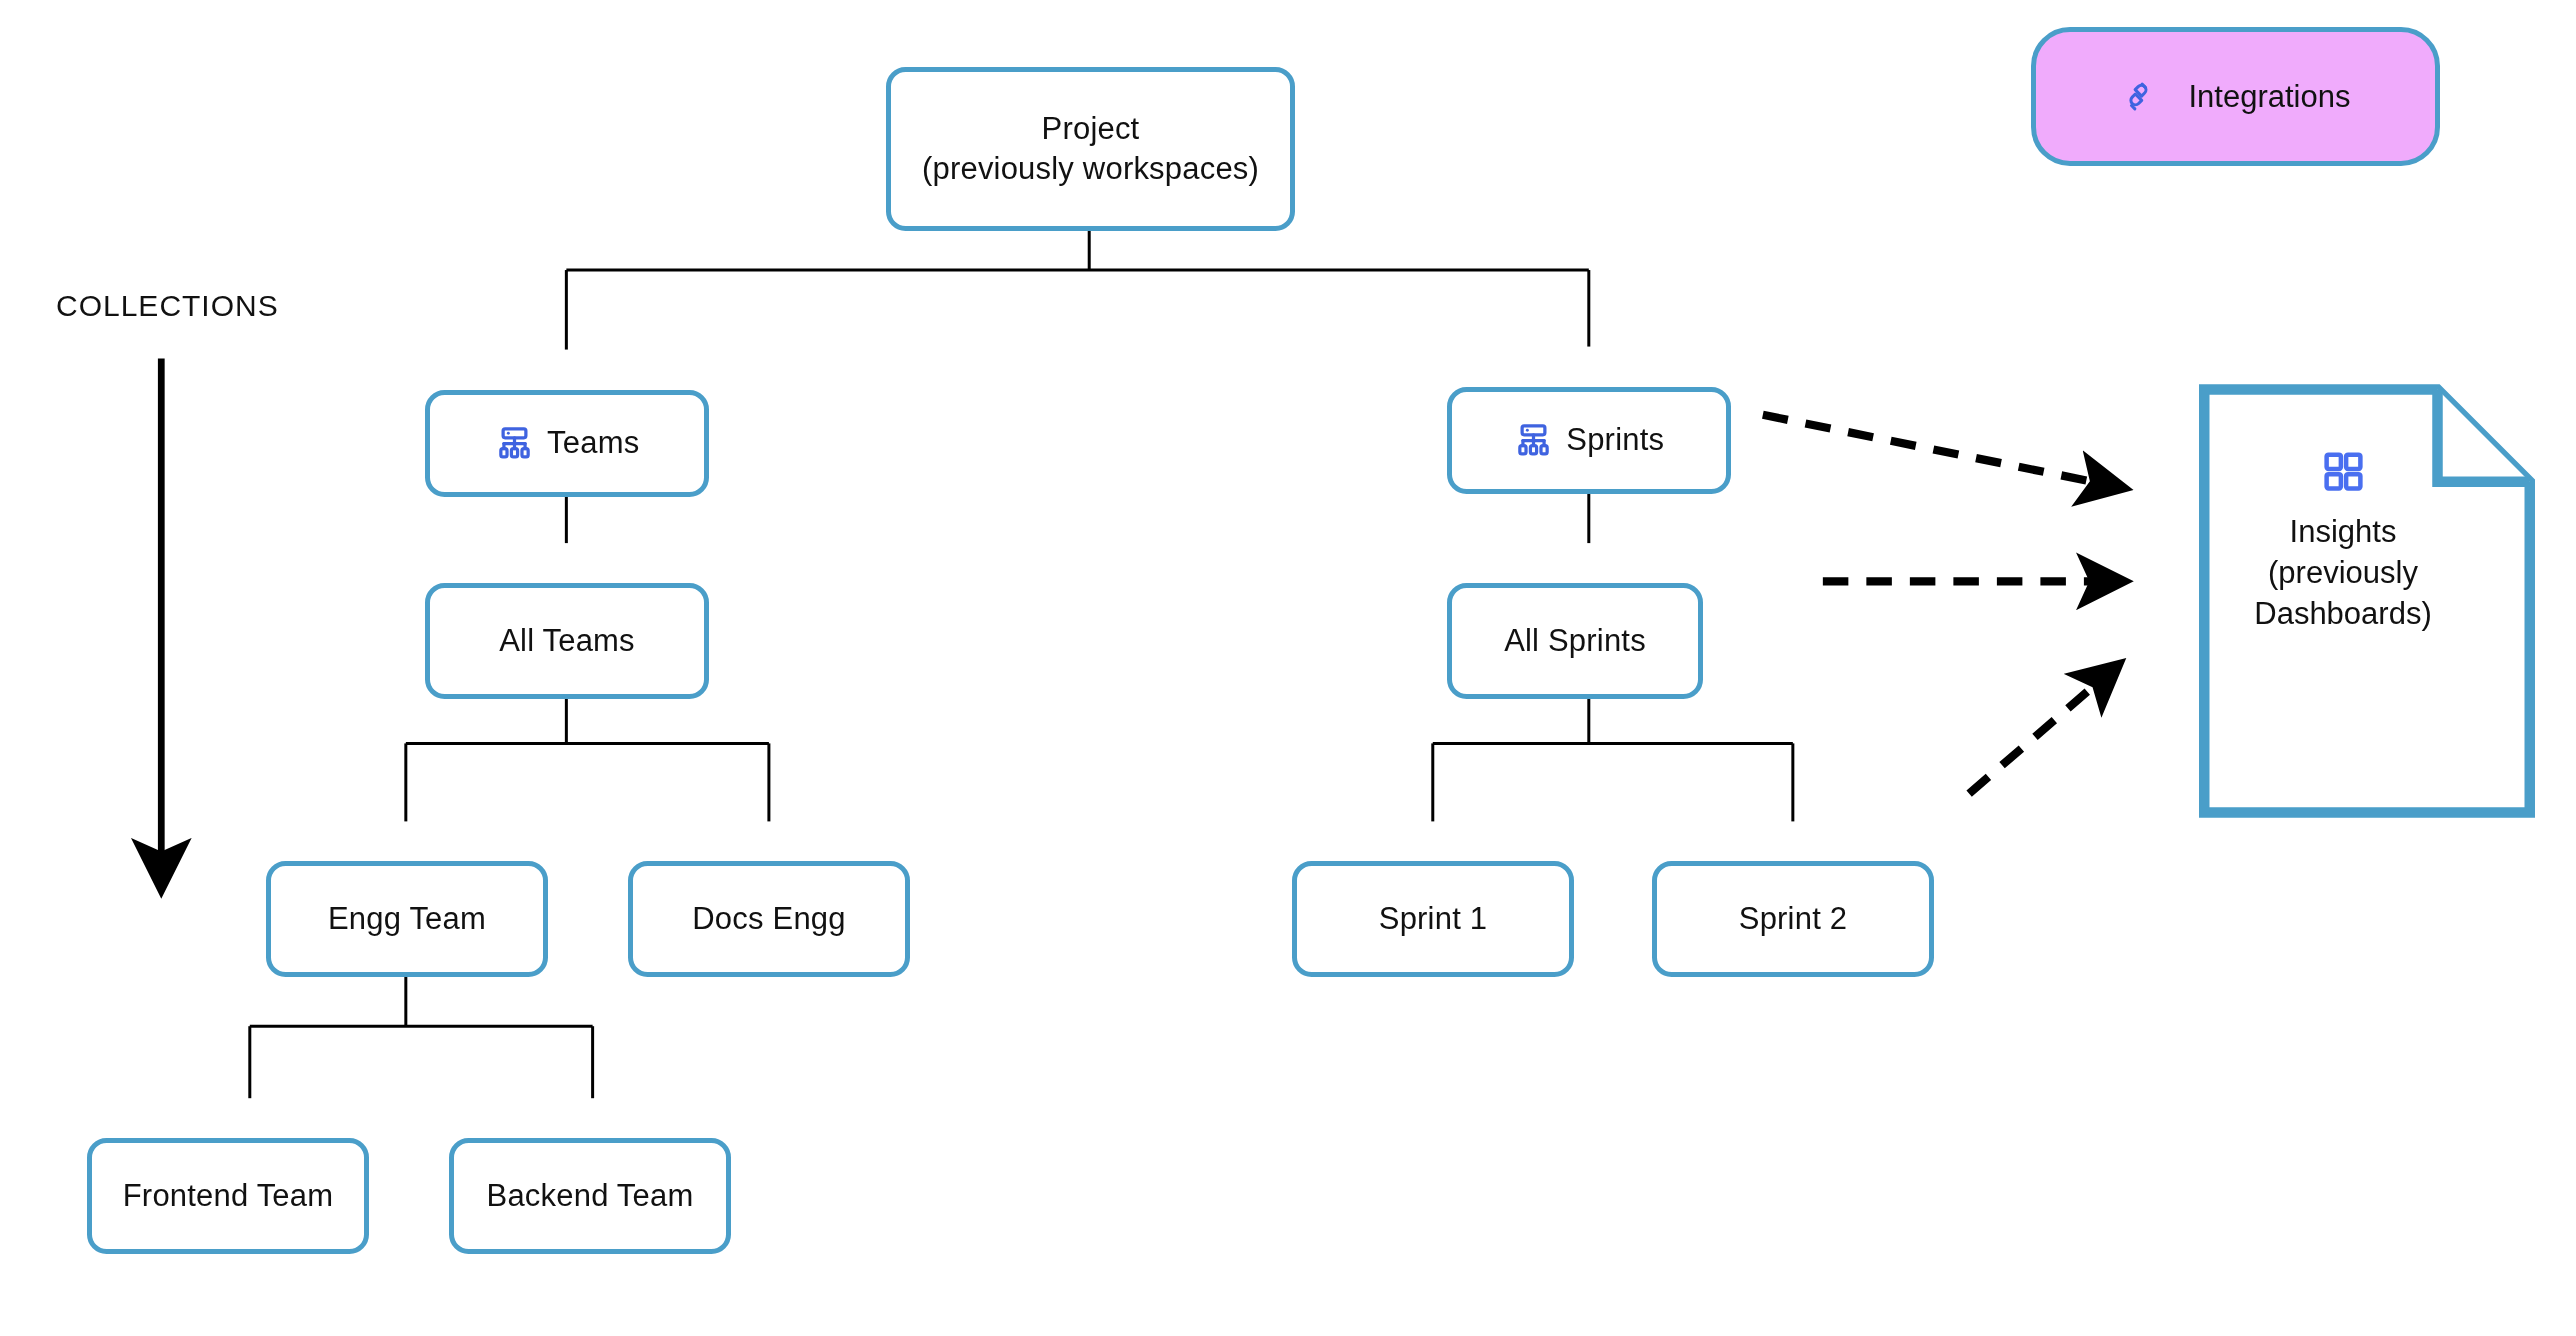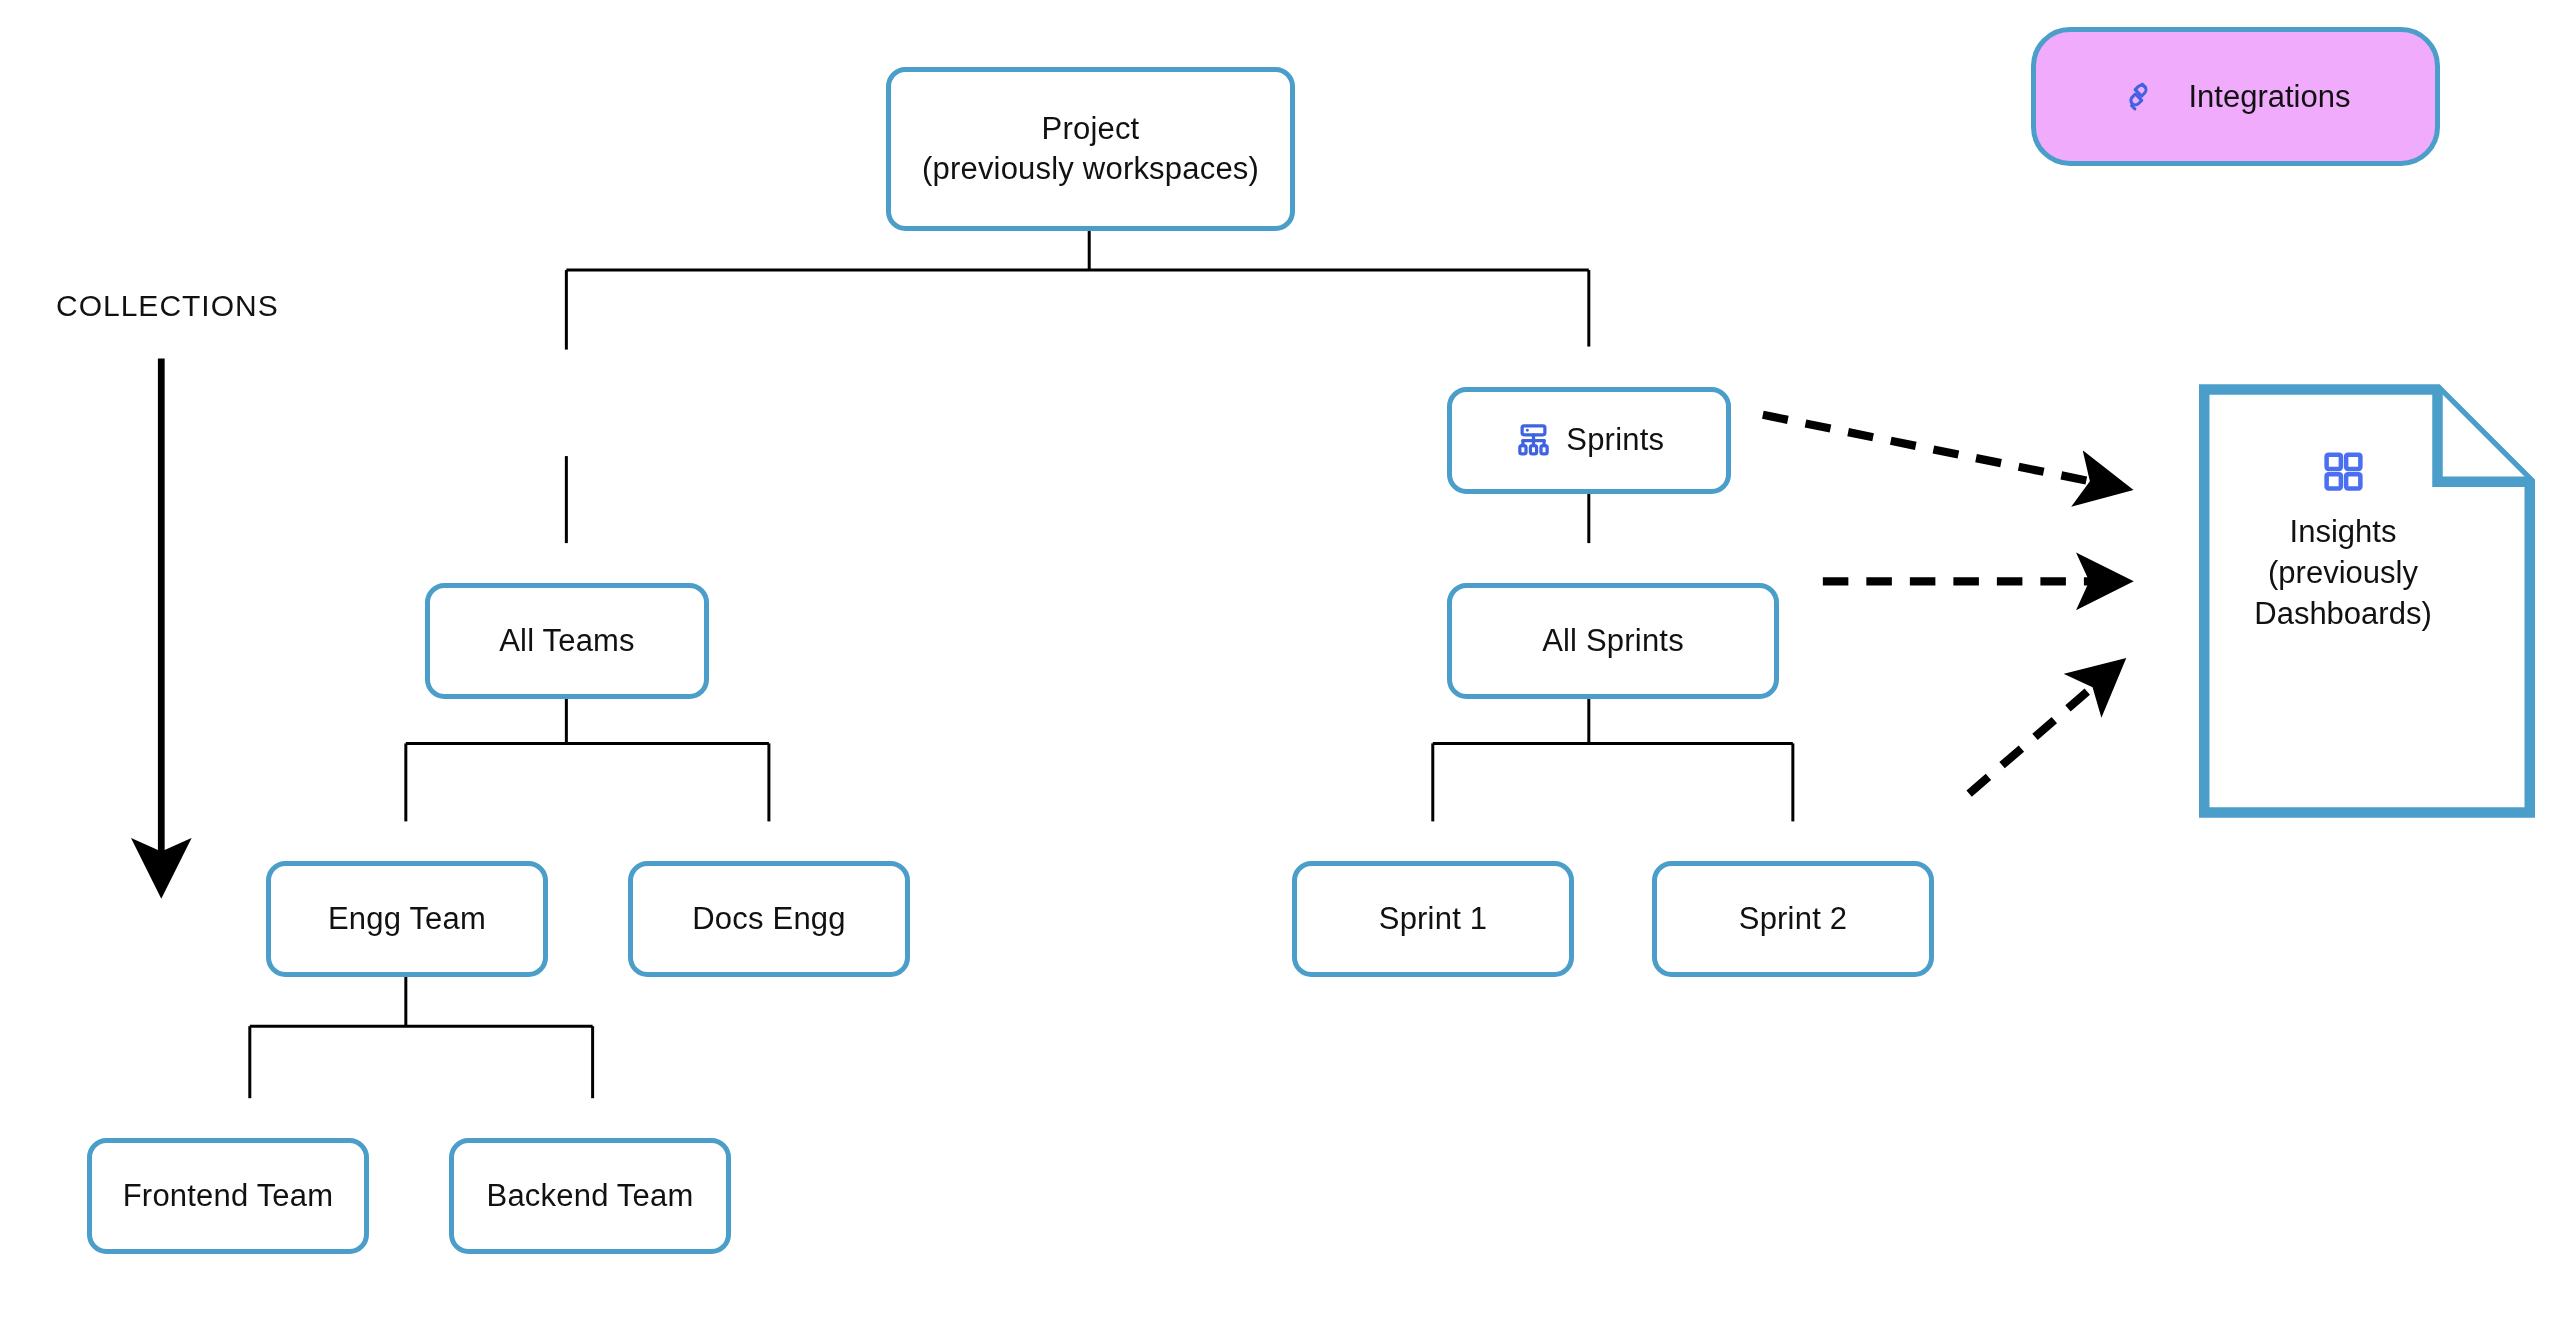--- a/index.html
+++ b/index.html
@@ -168,20 +168,37 @@
       <svg width="35" height="35" viewBox="0 0 24 24" fill="none" stroke="#3f63e0" stroke-width="2.1" stroke-linecap="round" stroke-linejoin="round">
         <path d="M14.5 3.5 L16.8 5.8"></path>
         <path d="M7.2 18.2 L9.5 20.5"></path>
         <path d="M16.2 9.6 a3.1 3.1 0 1 0 -4.4 -4.4 l-2.1 2.1 4.4 4.4 z"></path>
         <path d="M12.1 16.8 a3.1 3.1 0 1 1 -4.4 -4.4 l2.1 -2.1 4.4 4.4 z"></path>
       </svg>
     </span>
     <span>Integrations</span>
   </div>
 
+  <div class="node with-icon" style="left:425px; top:350px; width:284px; height:107px;">
+    <span class="icon">
+      <svg width="39" height="39" viewBox="0 0 24 24" fill="none" stroke="#3f63e0" stroke-width="2" stroke-linecap="round" stroke-linejoin="round">
+        <rect x="5" y="3" width="14" height="5.5" rx="1.2"></rect>
+        <circle cx="8.2" cy="5.7" r="0.9" fill="#3f63e0" stroke="none"></circle>
+        <path d="M12 8.5 L12 12"></path>
+        <path d="M5.5 12 L18.5 12"></path>
+        <path d="M5.5 12 L5.5 15.2"></path>
+        <path d="M12 12 L12 15.2"></path>
+        <path d="M18.5 12 L18.5 15.2"></path>
+        <rect x="3.6" y="15.2" width="3.8" height="5" rx="1.2"></rect>
+        <rect x="10.1" y="15.2" width="3.8" height="5" rx="1.2"></rect>
+        <rect x="16.6" y="15.2" width="3.8" height="5" rx="1.2"></rect>
+      </svg>
+    </span>
+    <span>Teams</span>
+  </div>
 
   <div class="node with-icon" style="left:1447px; top:347px; width:284px; height:107px;">
     <span class="icon">
       <svg width="39" height="39" viewBox="0 0 24 24" fill="none" stroke="#3f63e0" stroke-width="2" stroke-linecap="round" stroke-linejoin="round">
         <rect x="5" y="3" width="14" height="5.5" rx="1.2"></rect>
         <circle cx="8.2" cy="5.7" r="0.9" fill="#3f63e0" stroke="none"></circle>
         <path d="M12 8.5 L12 12"></path>
         <path d="M5.5 12 L18.5 12"></path>
         <path d="M5.5 12 L5.5 15.2"></path>
         <path d="M12 12 L12 15.2"></path>
@@ -191,21 +208,21 @@
         <rect x="16.6" y="15.2" width="3.8" height="5" rx="1.2"></rect>
       </svg>
     </span>
     <span>Sprints</span>
   </div>
 
   <div class="node" style="left:425px; top:543px; width:284px; height:116px;">
     <span class="label">All Teams</span>
   </div>
 
-  <div class="node" style="left:1447px; top:543px; width:332px; height:116px;">
+  <div class="node" style="left:1447px; top:543px; width:256px; height:116px;">
     <span class="label">All Sprints</span>
   </div>
 
   <div class="node" style="left:266px; top:821px; width:282px; height:116px;">
     <span class="label">Engg Team</span>
   </div>
 
   <div class="node" style="left:628px; top:821px; width:282px; height:116px;">
     <span class="label">Docs Engg</span>
   </div>

